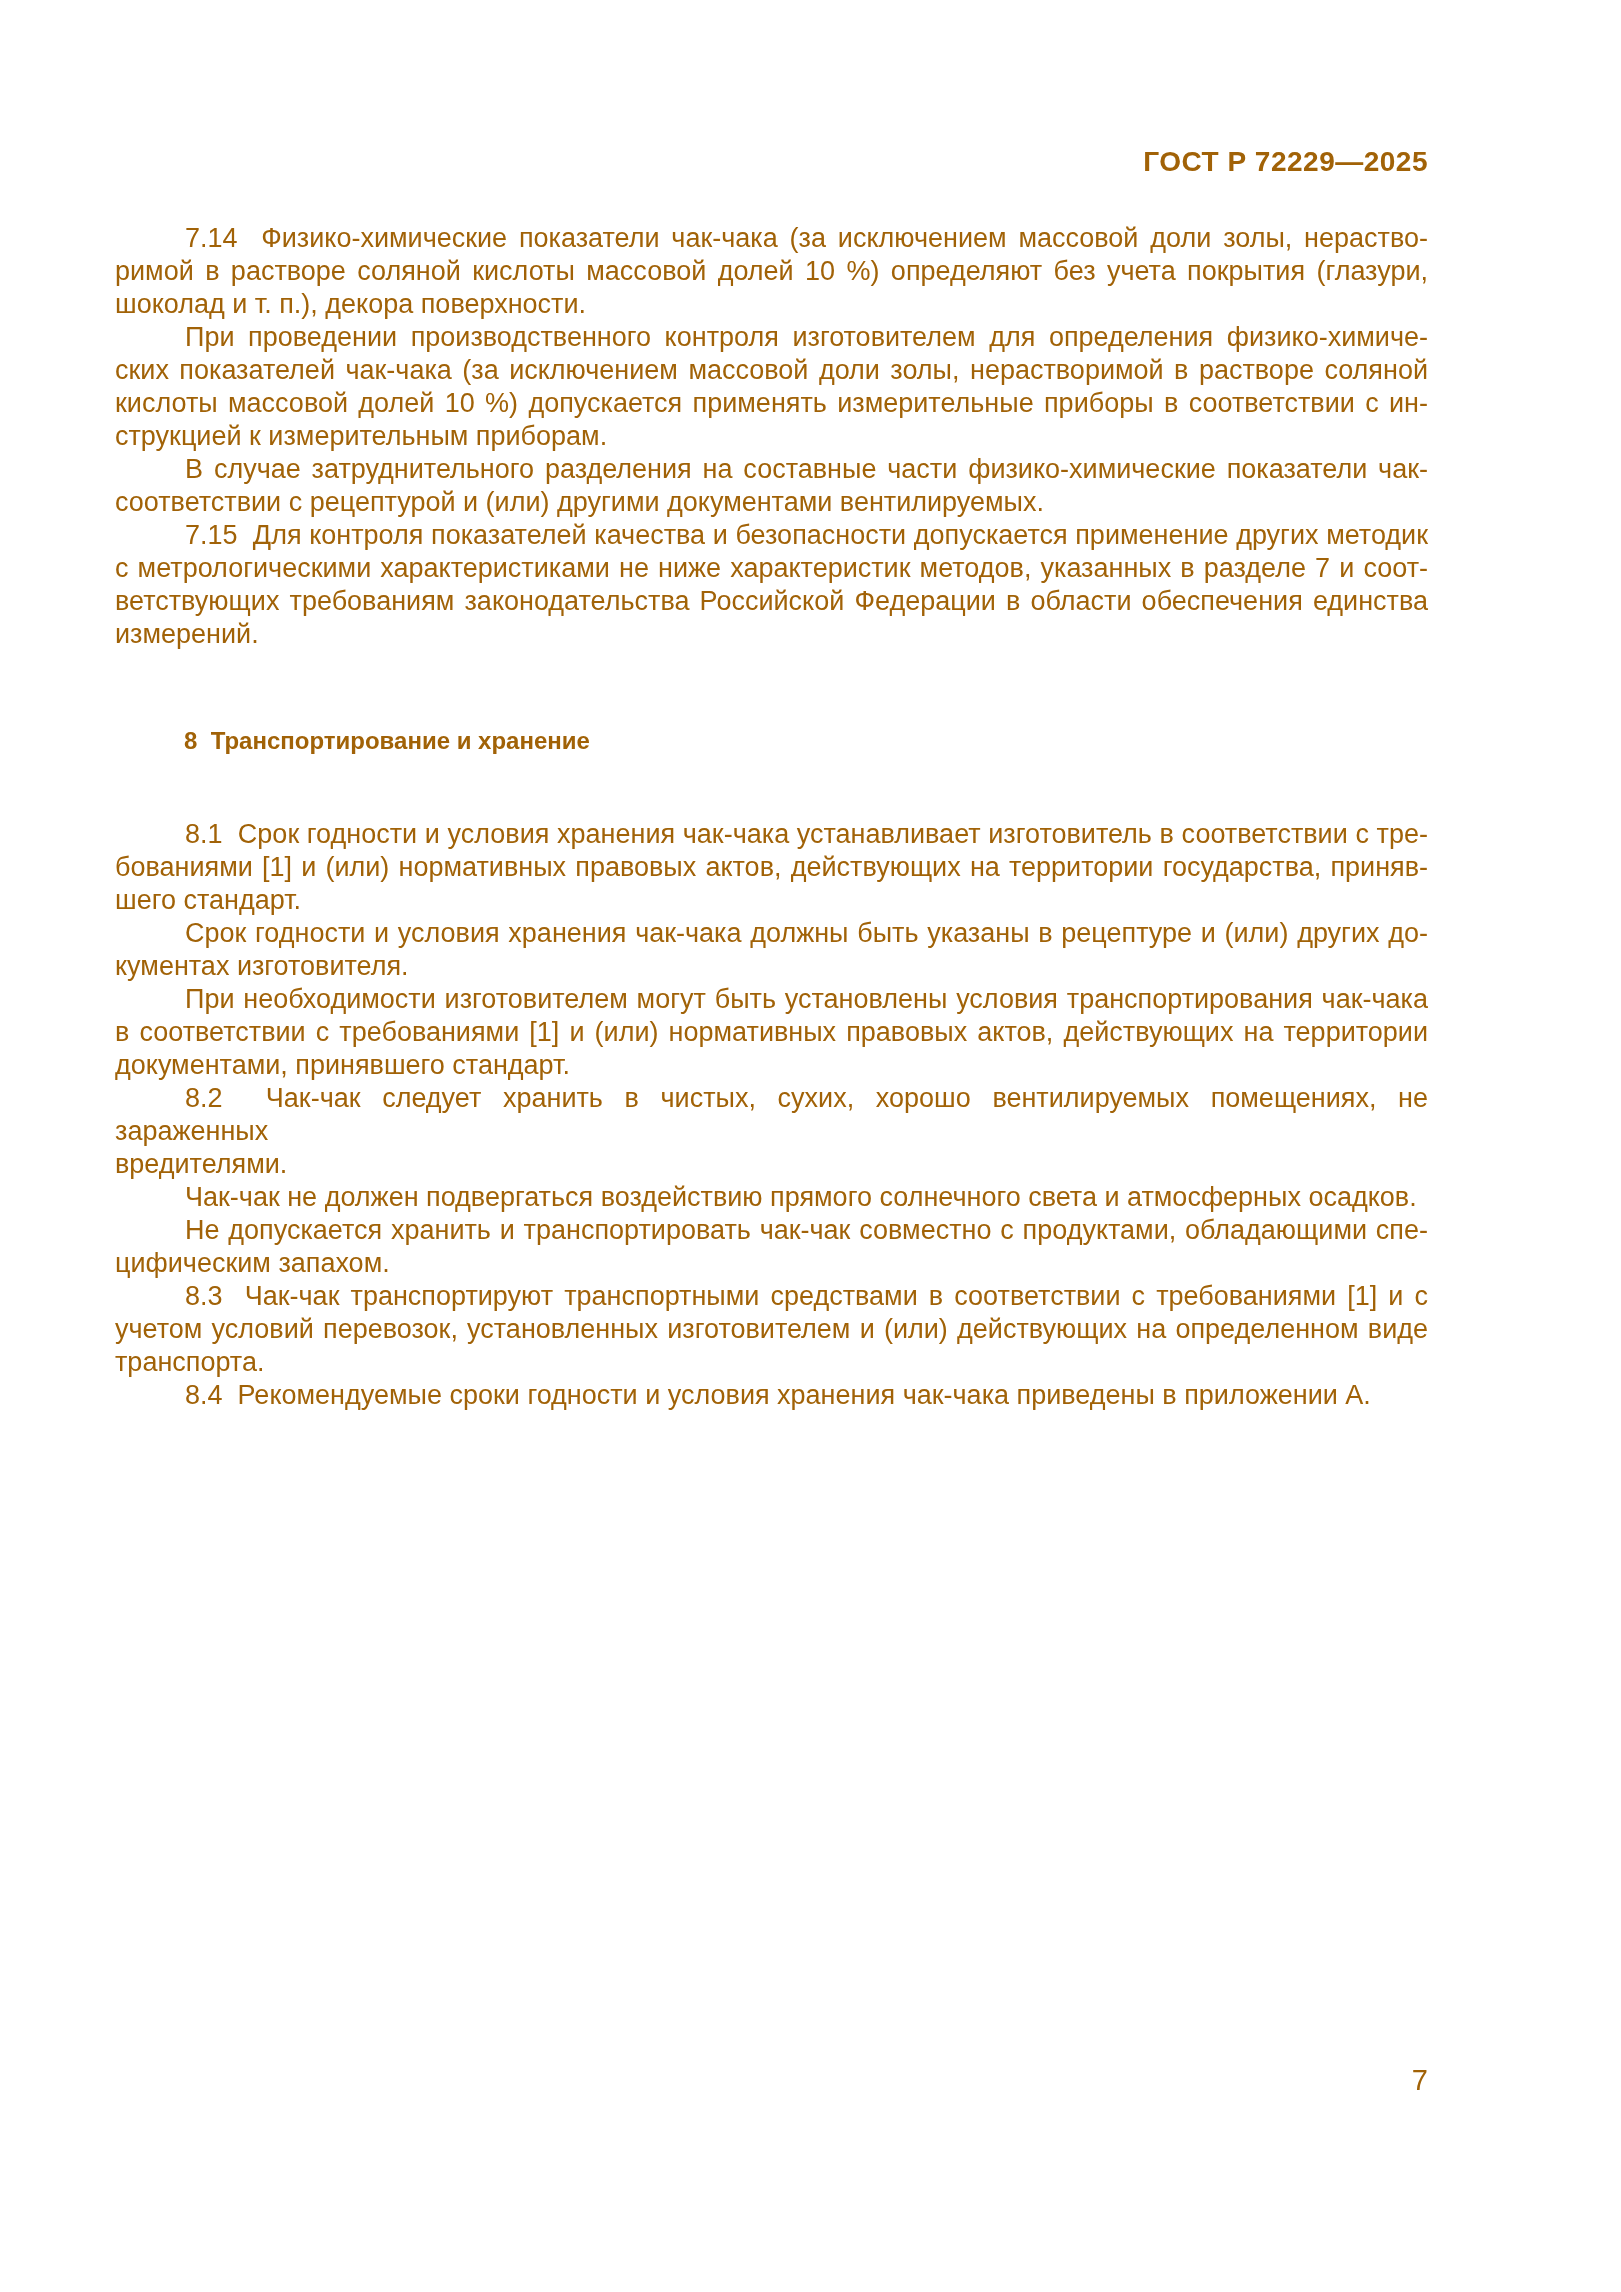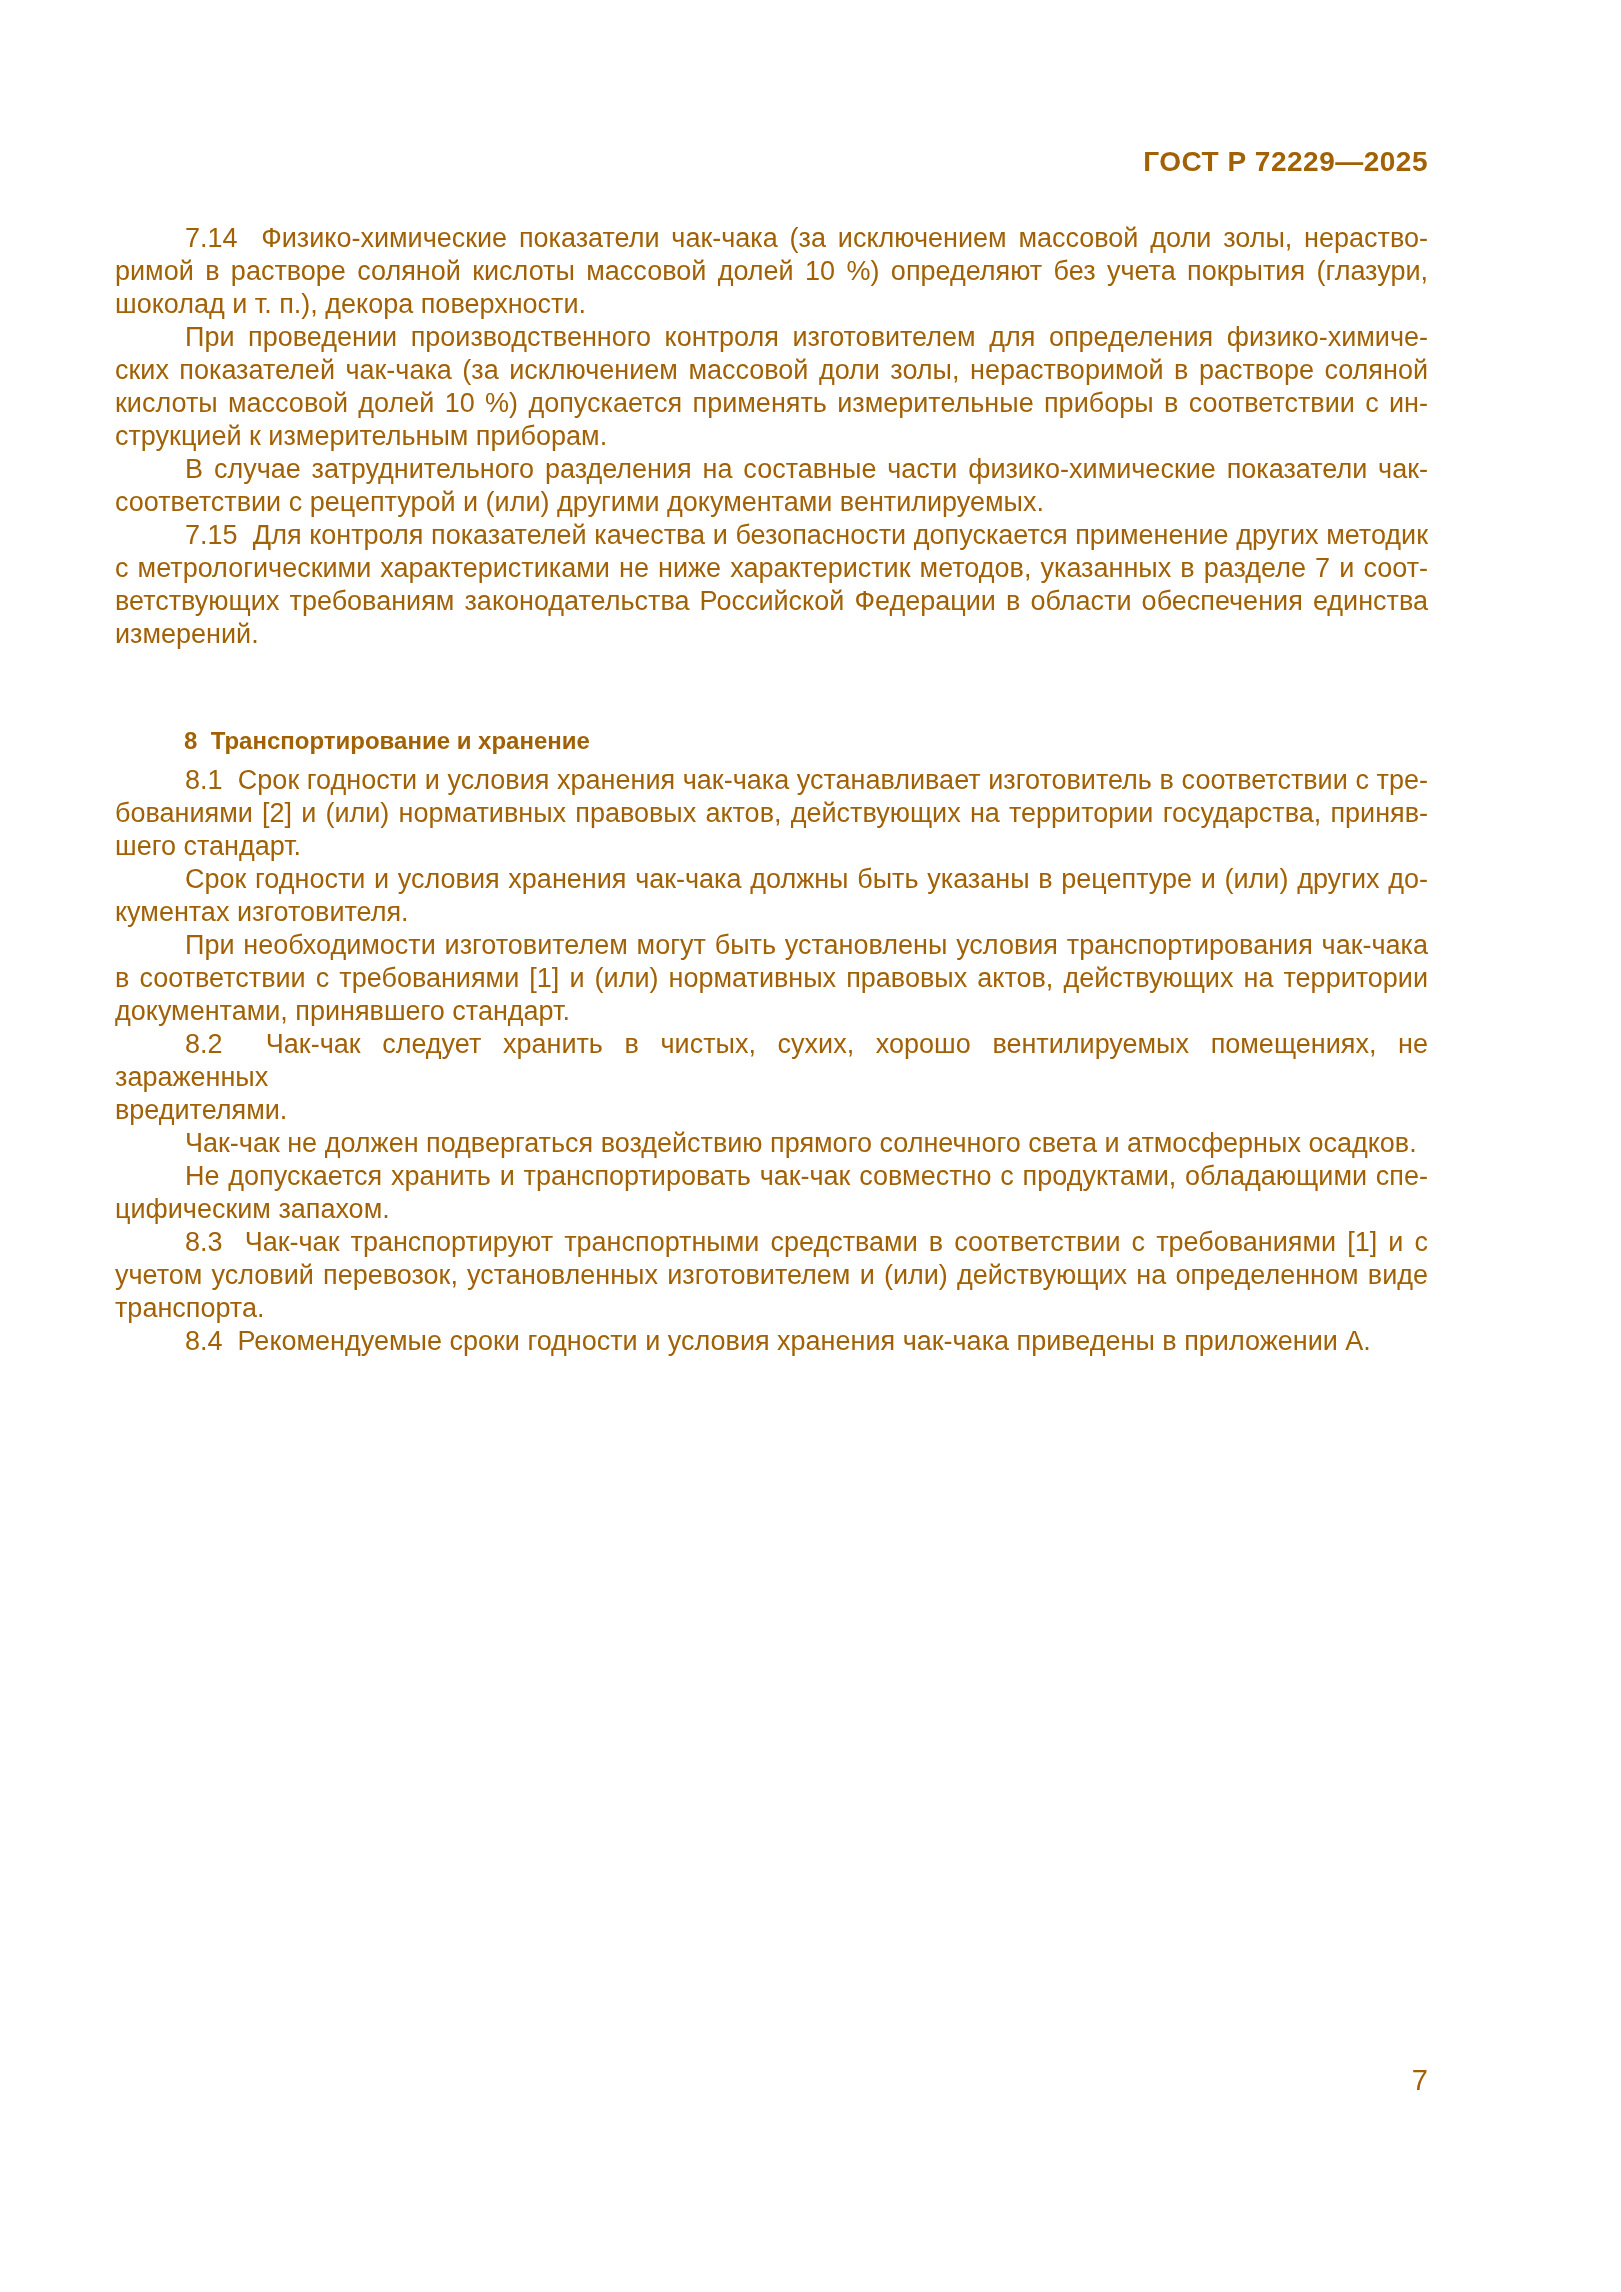--- a/index.html
+++ b/index.html
@@ -24,21 +24,21 @@
     line-height: 29px;
     letter-spacing: 0.5px;
   }
   .body-block {
     position: absolute;
     left: 115px;
     width: 1313px;
     font-size: 27px;
   }
   .section7 { top: 222px; }
-  .section8 { top: 764px; }
+  .section8 { top: 818px; }
   .line {
     line-height: 33px;
     text-align: justify;
     text-align-last: justify;
   }
   .line.last {
     text-align: left;
     text-align-last: auto;
   }
   .line.first { text-indent: 70px; }
@@ -84,21 +84,21 @@
       <div class="line first">7.15&nbsp; Для контроля показателей качества и безопасности допускается применение других методик</div>
       <div class="line">с метрологическими характеристиками не ниже характеристик методов, указанных в разделе 7 и соот-</div>
       <div class="line">ветствующих требованиям законодательства Российской Федерации в области обеспечения единства</div>
       <div class="line last">измерений.</div>
     </div>
 
   <h2 class="section-heading">8&nbsp; Транспортирование и хранение</h2>
 
   <div class="body-block section8" id="section8">
       <div class="line first">8.1&nbsp; Срок годности и условия хранения чак-чака устанавливает изготовитель в соответствии с тре-</div>
-      <div class="line">бованиями [2] и (или) нормативных правовых актов, действующих на территории государства, приняв-</div>
+      <div class="line">бованиями [1] и (или) нормативных правовых актов, действующих на территории государства, приняв-</div>
       <div class="line last">шего стандарт.</div>
       <div class="line first">Срок годности и условия хранения чак-чака должны быть указаны в рецептуре и (или) других до-</div>
       <div class="line last">кументах изготовителя.</div>
       <div class="line first">При необходимости изготовителем могут быть установлены условия транспортирования чак-чака</div>
       <div class="line">в соответствии с требованиями [1] и (или) нормативных правовых актов, действующих на территории</div>
       <div class="line last">документами, принявшего стандарт.</div>
       <div class="line first">8.2&nbsp; Чак-чак следует хранить в чистых, сухих, хорошо вентилируемых помещениях, не зараженных</div>
       <div class="line last">вредителями.</div>
       <div class="line first last">Чак-чак не должен подвергаться воздействию прямого солнечного света и атмосферных осадков.</div>
       <div class="line first">Не допускается хранить и транспортировать чак-чак совместно с продуктами, обладающими спе-</div>

